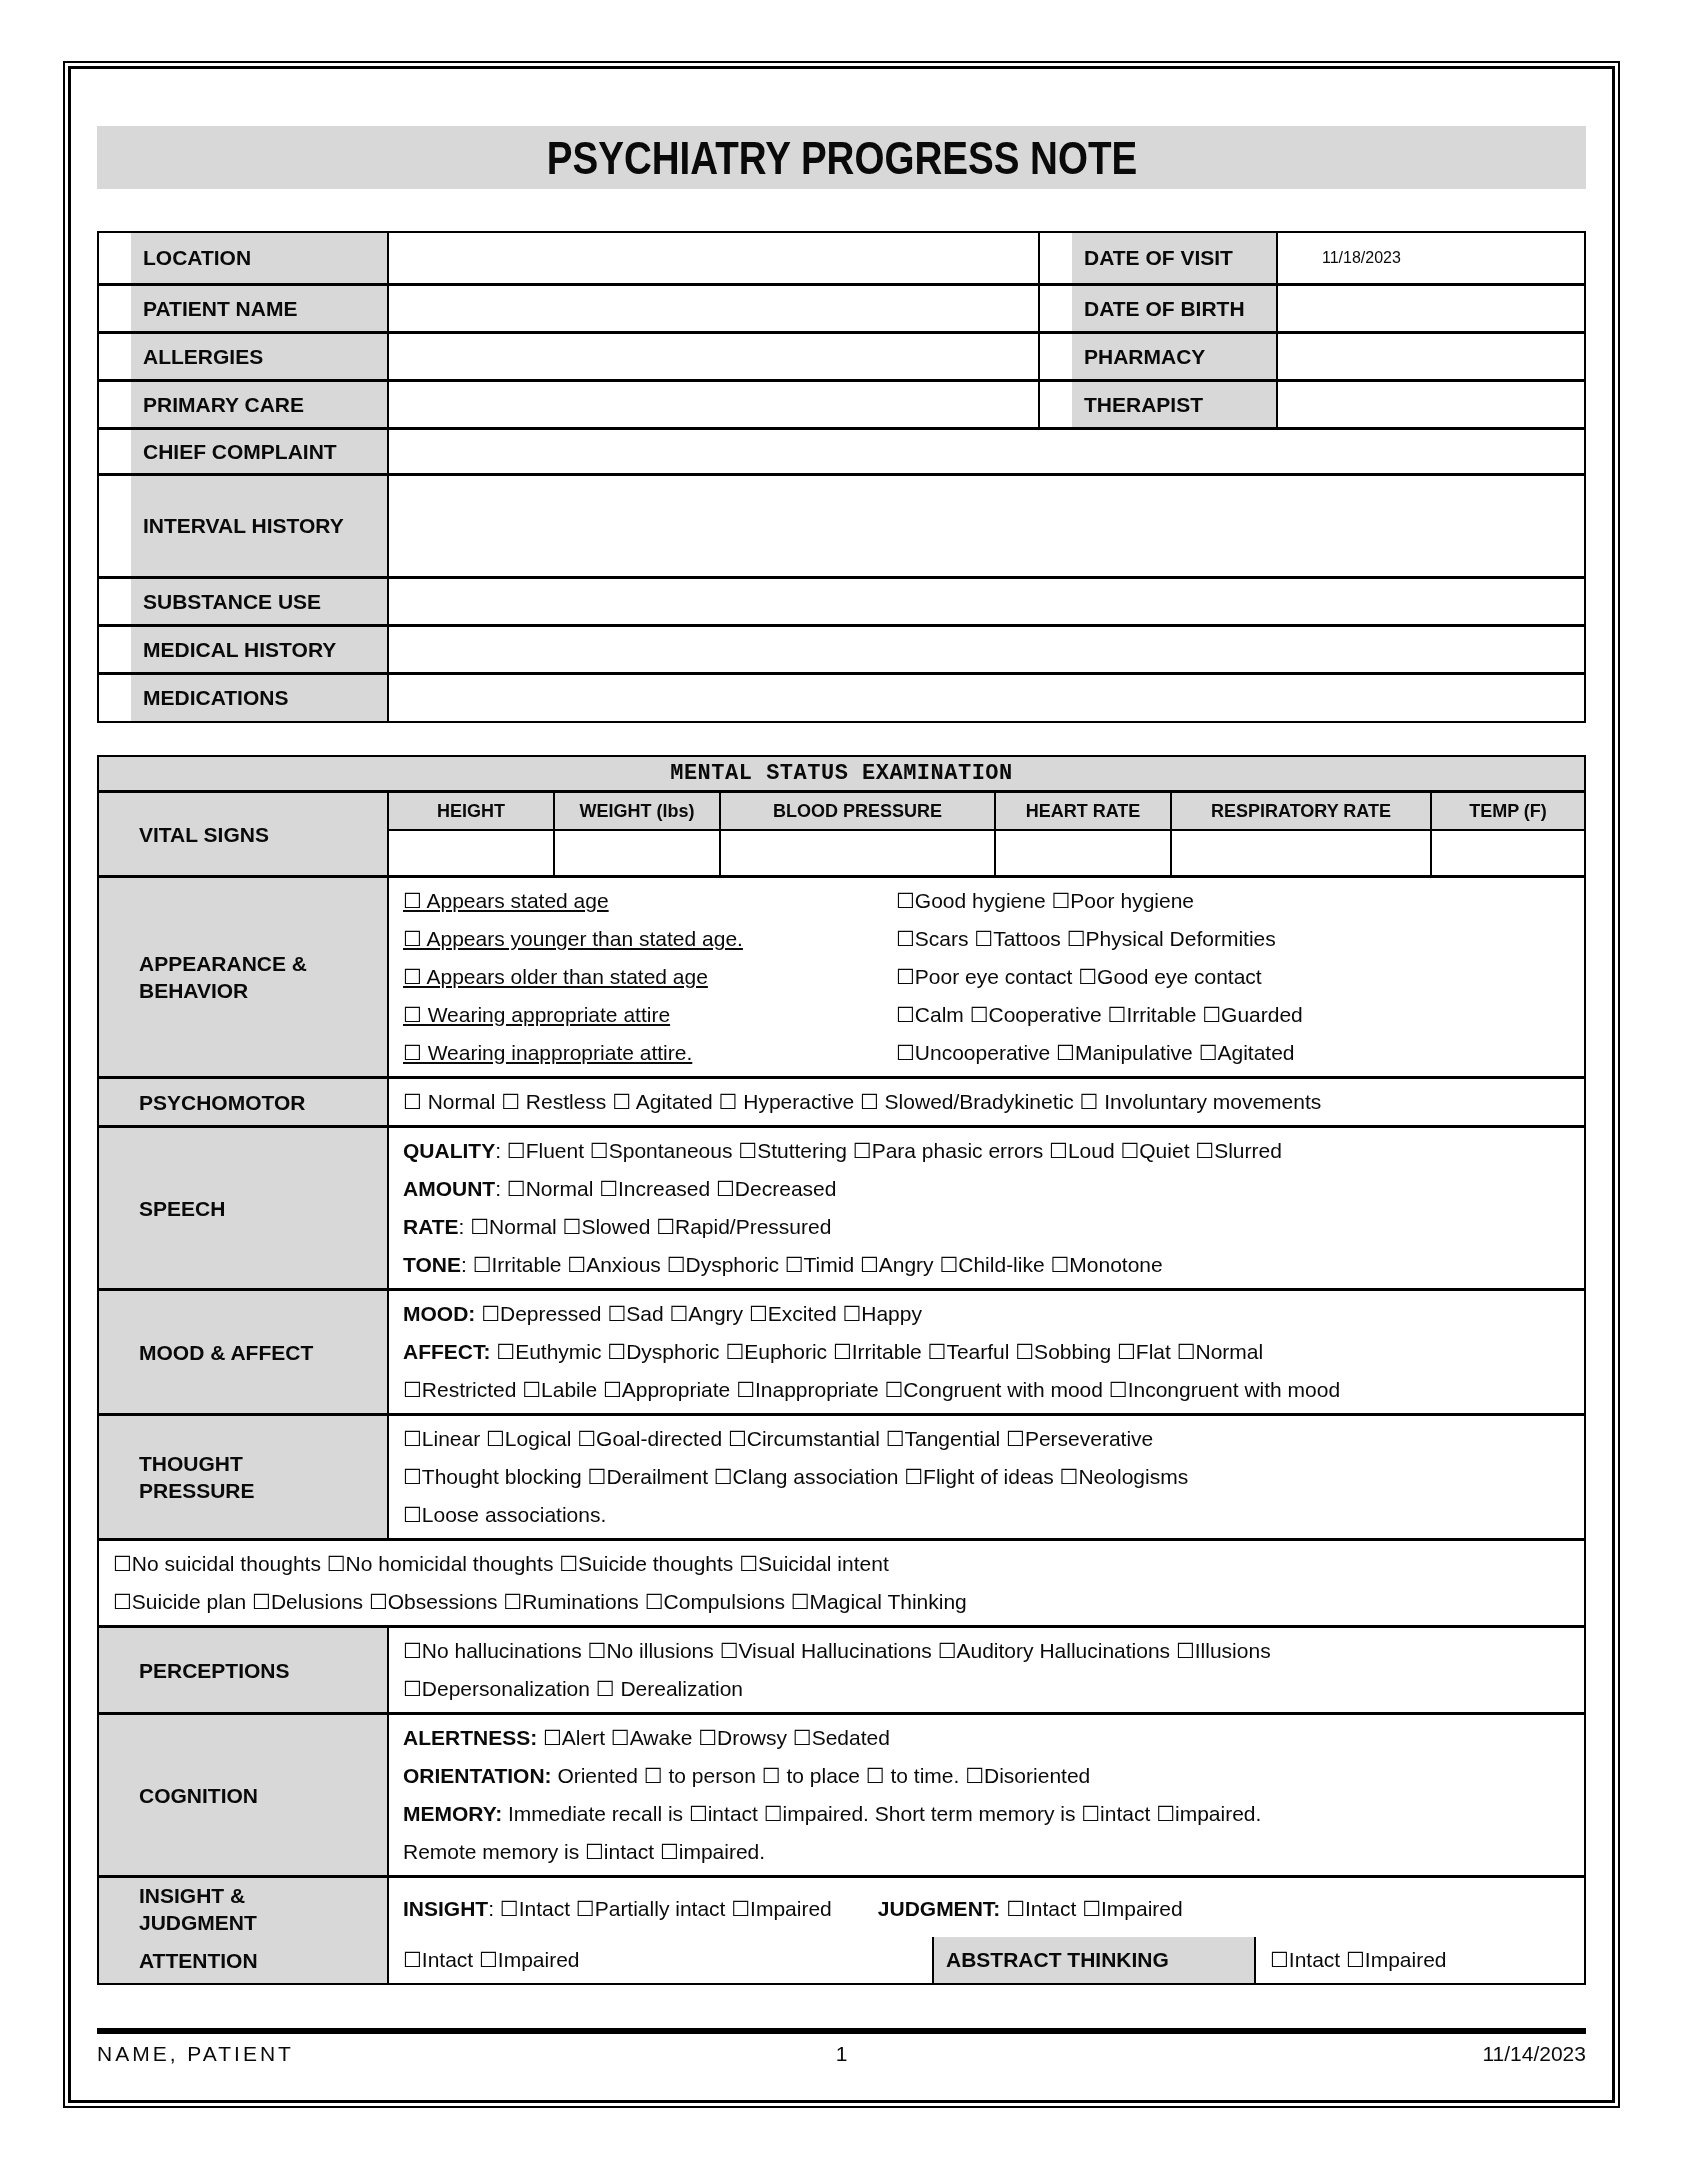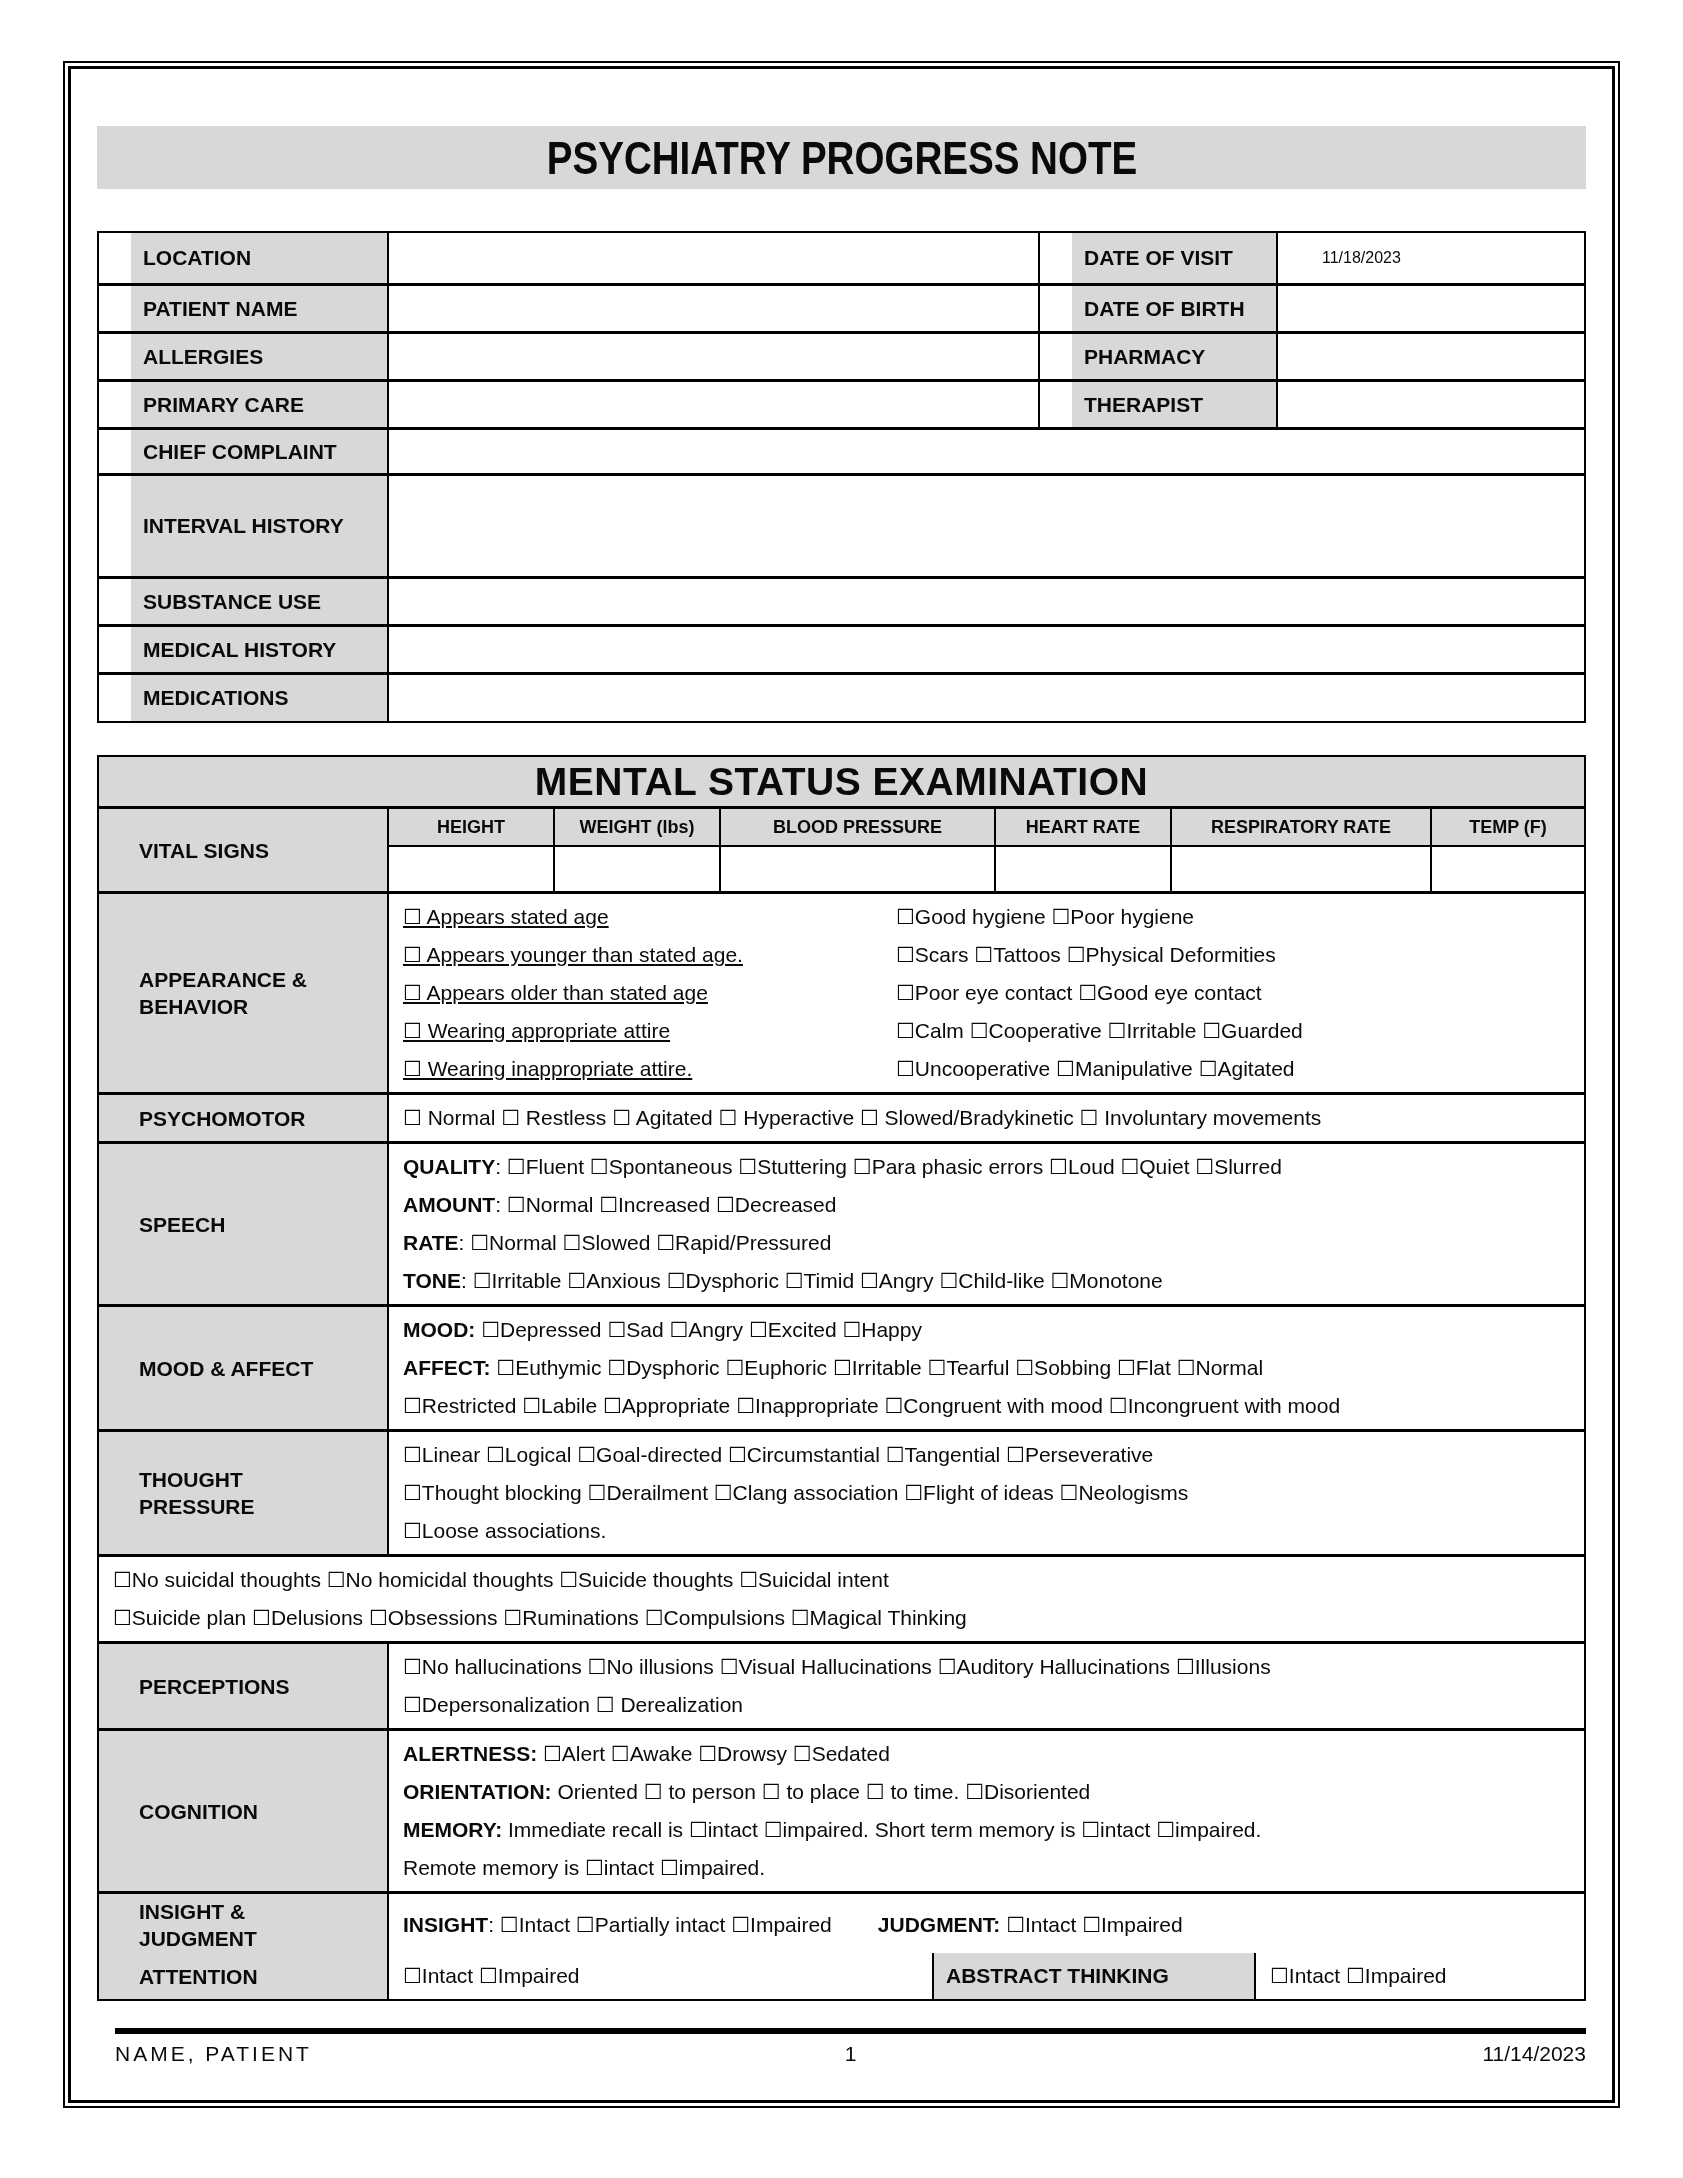--- a/index.html
+++ b/index.html
@@ -28,23 +28,23 @@
   .cell.lbl { background:#d8d8d8; border-right:2px solid #000;
     font-weight:bold; font-size:21px; }
   .cell.val { background:#fff; }
   .cell.val.mid { border-right:2px solid #000; }
   .r-location{height:53px} .r-patient{height:48px} .r-allergies{height:48px}
   .r-primary{height:48px} .r-chief{height:46px} .r-interval{height:103px}
   .r-substance{height:48px} .r-medhist{height:48px} .r-meds{height:46px}
 
   
   .mse-table { margin-top:32px; border:2px solid #000; }
-  .mse-header { height:52px; background:#d8d8d8; border-bottom:3px solid #000;
+  .mse-header { height:36px; background:#d8d8d8; border-bottom:3px solid #000;
     display:flex; align-items:center; justify-content:center;
-    font-weight:bold; font-size:39px; letter-spacing:0.5px; }
+    font-weight:bold; font-size:22px; letter-spacing:0.5px;font-family:Liberation Mono, monospace; }
   .mse-row { display:grid; grid-template-columns:290px auto; border-bottom:3px solid #000; }
   .mse-table .mse-row:last-child { border-bottom:none; }
   .mse-label { background:#d8d8d8; border-right:2px solid #000; font-weight:bold;
     font-size:21px; display:flex; align-items:center; padding:4px 12px; }
   .mse-label .label-text { display:inline-block; max-width:203px; line-height:27px;margin-left:28px; }
   .mse-content { background:#fff; padding:4px 0 4px 14px; }
   .line { font-size:21px; line-height:38px; white-space:nowrap; }
   .line b { font-weight:bold; }
 
   
@@ -69,21 +69,21 @@
   
   .attention-row { display:grid; grid-template-columns:290px 545px 322px auto; }
   .attention-row .a-val { display:flex; align-items:center; padding:4px 14px;
     font-size:21px; white-space:nowrap; }
   .attention-row .a-val.mid { border-right:2px solid #000; }
   .attention-row .a-lbl2 { background:#d8d8d8; border-right:2px solid #000;
     font-weight:bold; font-size:21px; display:flex; align-items:center; padding:4px 12px; }
   .attention-row { height:46px; }
 
   
-  .footer { position:absolute; left:44px; right:26px; bottom:26px; }
+  .footer { position:absolute; left:26px; right:26px; bottom:26px; }
   .footer-rule { height:6px; background:#000; }
   .footer-row { display:flex; align-items:center; height:40px; font-size:21px; }
   .footer-row .fl { flex:1; letter-spacing:3px; }
   .footer-row .fc { flex:1; text-align:center; }
   .footer-row .fr { flex:1; text-align:right; }
 </style>
 </head>
 <body>
 
 <div class="page">

